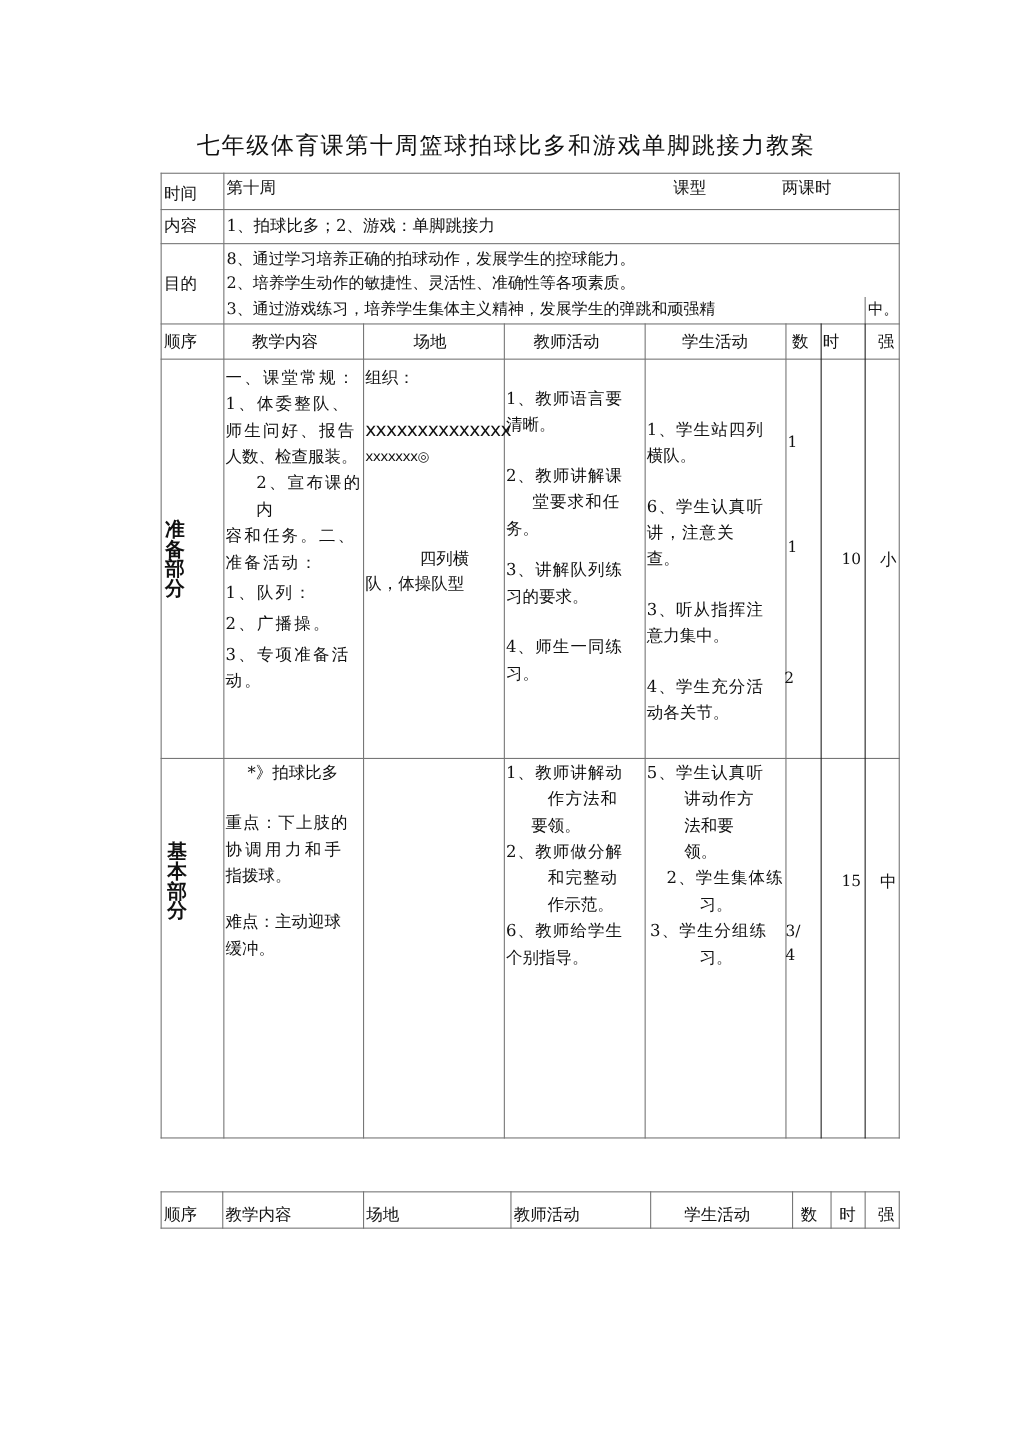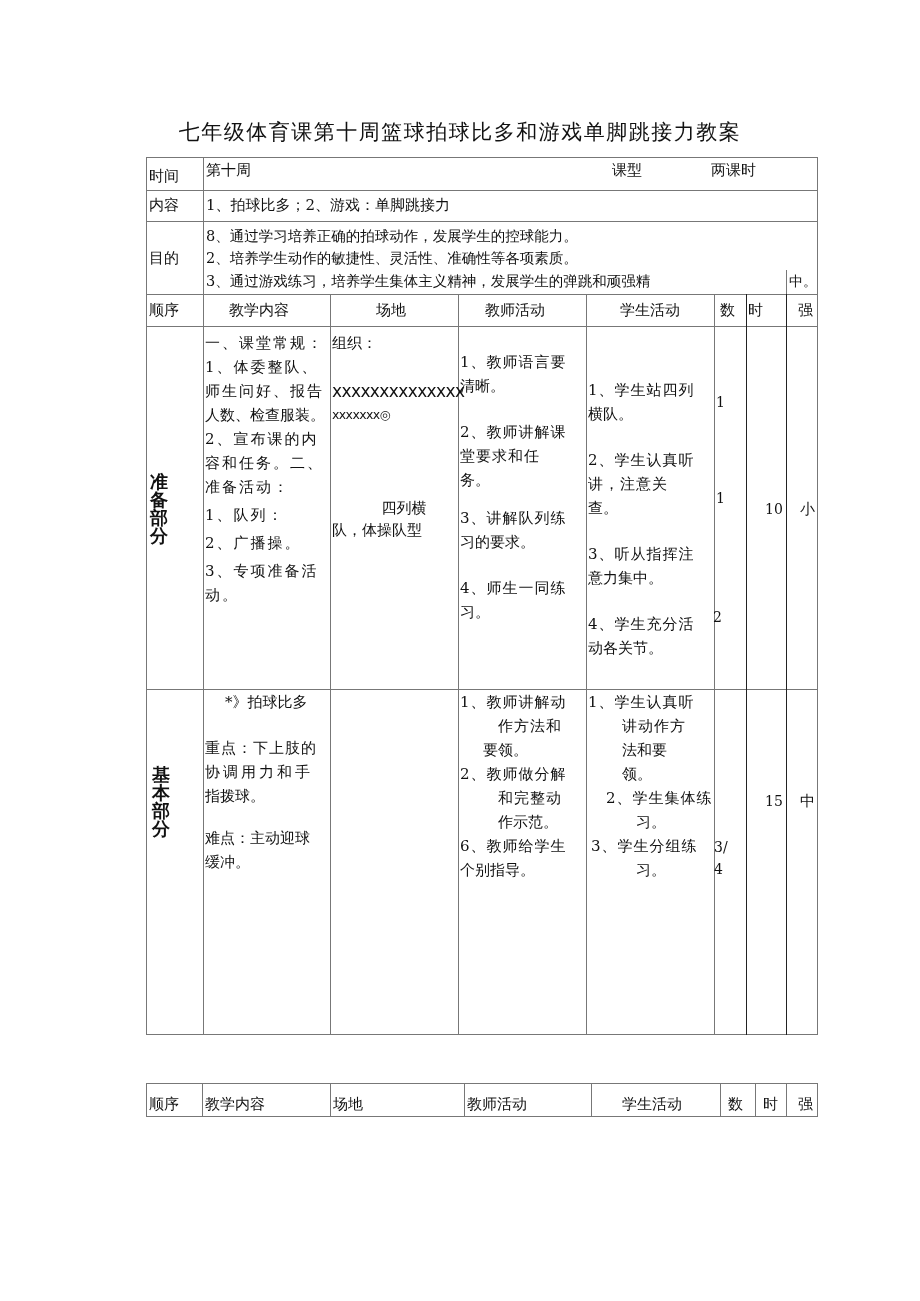--- a/index.html
+++ b/index.html
@@ -81,21 +81,21 @@
 <div>
   <div class="sec" style="left:150px;top:473px;">
     <div style="word-break:break-all;width:18px;">准备部分</div>
   </div>
 
   <div class="cellt" style="left:205px;top:331px;width:126px;">
     <div style="letter-spacing:2px;">一、课堂常规：</div>
     <div style="letter-spacing:2px;">1、体委整队、</div>
     <div style="letter-spacing:2px;">师生问好、报告</div>
     <div>人数、检查服装。</div>
-    <div style="letter-spacing:2px;">2、宣布课的内</div>
+    <div style="letter-spacing:2px;margin-left:28px;">2、宣布课的内</div>
     <div style="letter-spacing:2px;">容和任务。二、</div>
     <div style="letter-spacing:2px;">准备活动：</div>
     <div style="margin-top:4px;letter-spacing:2px;">1、队列：</div>
     <div style="margin-top:4px;letter-spacing:2px;">2、广播操。</div>
     <div style="margin-top:4px;letter-spacing:2px;">3、专项准备活</div>
     <div style="letter-spacing:2px;">动。</div>
   </div>
 
   <div class="cellt" style="left:332px;top:331px;width:126px;">
     <div>组织：</div>
@@ -104,32 +104,32 @@
   </div>
   <div class="cellt" style="left:332px;top:497px;width:126px;text-align:center;line-height:22px;">
     <div style="padding-left:18px;text-align:center;">四列横</div>
     <div style="text-align:left;">队，体操队型</div>
   </div>
 
   <div class="cellt" style="left:460px;top:350px;width:125px;">
     <div style="letter-spacing:1px;">1、教师语言要</div>
     <div>清晰。</div>
     <div style="margin-top:22px;letter-spacing:1px;">2、教师讲解课</div>
-    <div style="letter-spacing:1px;">堂要求和任</div>
+    <div style="letter-spacing:1px;margin-left:24px;">堂要求和任</div>
     <div>务。</div>
     <div style="margin-top:14px;letter-spacing:1px;">3、讲解队列练</div>
     <div>习的要求。</div>
     <div style="margin-top:22px;letter-spacing:1px;">4、师生一同练</div>
     <div>习。</div>
   </div>
 
   <div class="cellt" style="left:588px;top:378px;width:125px;">
     <div style="letter-spacing:1px;">1、学生站四列</div>
     <div>横队。</div>
-    <div style="margin-top:22px;letter-spacing:1px;">2、学生认真听</div>
+    <div style="margin-top:22px;letter-spacing:1px;">6、学生认真听</div>
     <div style="letter-spacing:1px;">讲，注意关</div>
     <div>查。</div>
     <div style="margin-top:22px;letter-spacing:1px;">3、听从指挥注</div>
     <div>意力集中。</div>
     <div style="margin-top:22px;letter-spacing:1px;">4、学生充分活</div>
     <div>动各关节。</div>
   </div>
 
   <span class="t" style="left:716px;top:390px;font-size:14px;">1</span>
   <span class="t" style="left:716px;top:486px;font-size:14px;">1</span>
@@ -157,21 +157,21 @@
     <div style="padding-left:38px;letter-spacing:1px;">作方法和</div>
     <div style="padding-left:23px;">要领。</div>
     <div style="letter-spacing:1px;">2、教师做分解</div>
     <div style="padding-left:38px;letter-spacing:1px;">和完整动</div>
     <div style="padding-left:38px;">作示范。</div>
     <div style="letter-spacing:1px;">6、教师给学生</div>
     <div>个别指导。</div>
   </div>
 
   <div class="cellt" style="left:588px;top:690px;width:126px;">
-    <div style="letter-spacing:1px;">1、学生认真听</div>
+    <div style="letter-spacing:1px;">5、学生认真听</div>
     <div style="padding-left:34px;letter-spacing:1px;">讲动作方</div>
     <div style="padding-left:34px;">法和要</div>
     <div style="padding-left:34px;">领。</div>
     <div style="padding-left:18px;letter-spacing:1px;">2、学生集体练</div>
     <div style="padding-left:48px;">习。</div>
     <div style="padding-left:3px;letter-spacing:1px;">3、学生分组练</div>
     <div style="padding-left:48px;">习。</div>
   </div>
 
   <span class="t" style="left:714px;top:836px;font-size:14px;line-height:22px;">3/</span>

